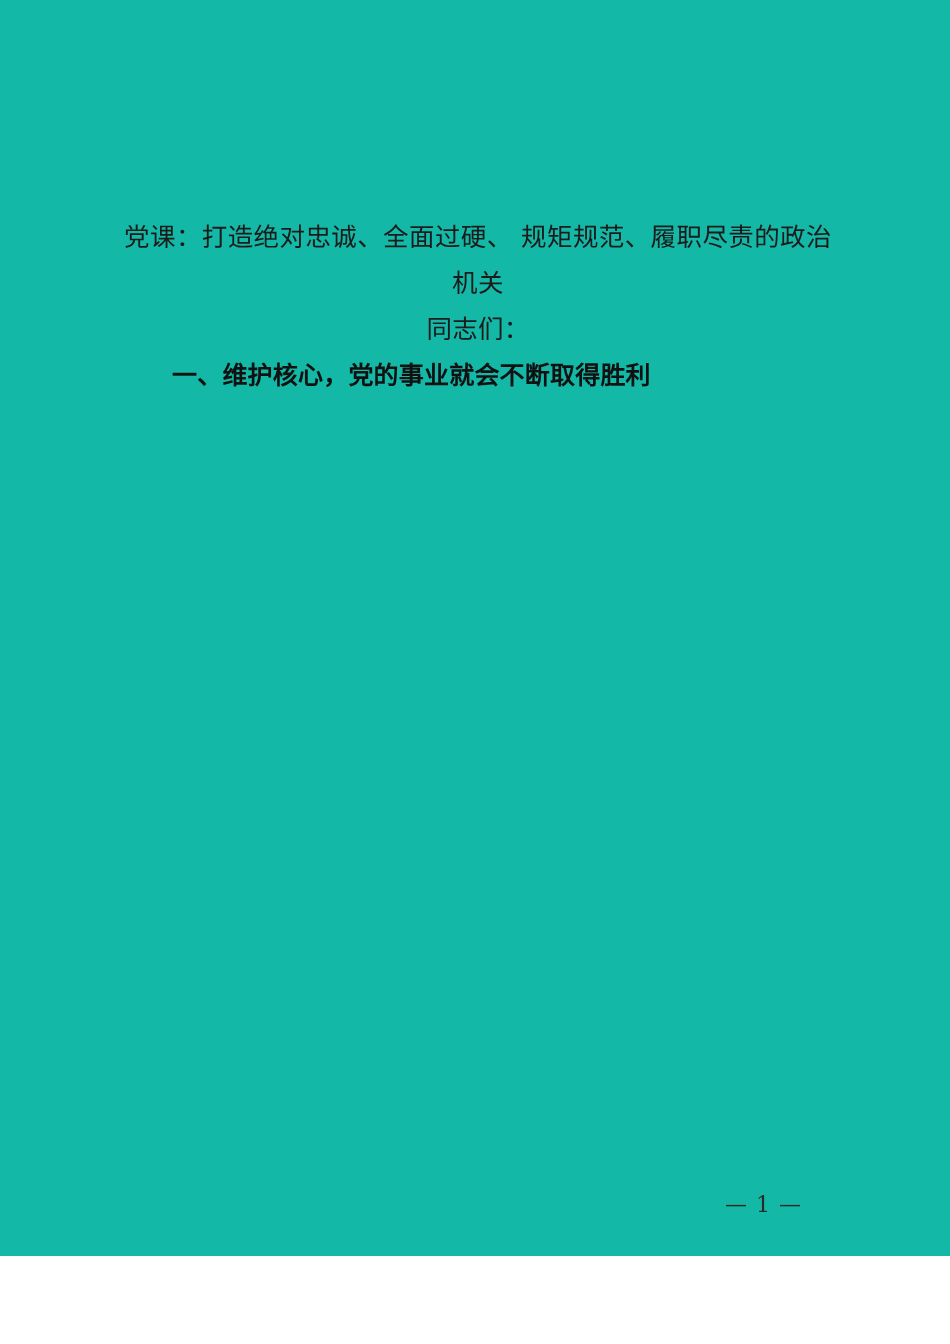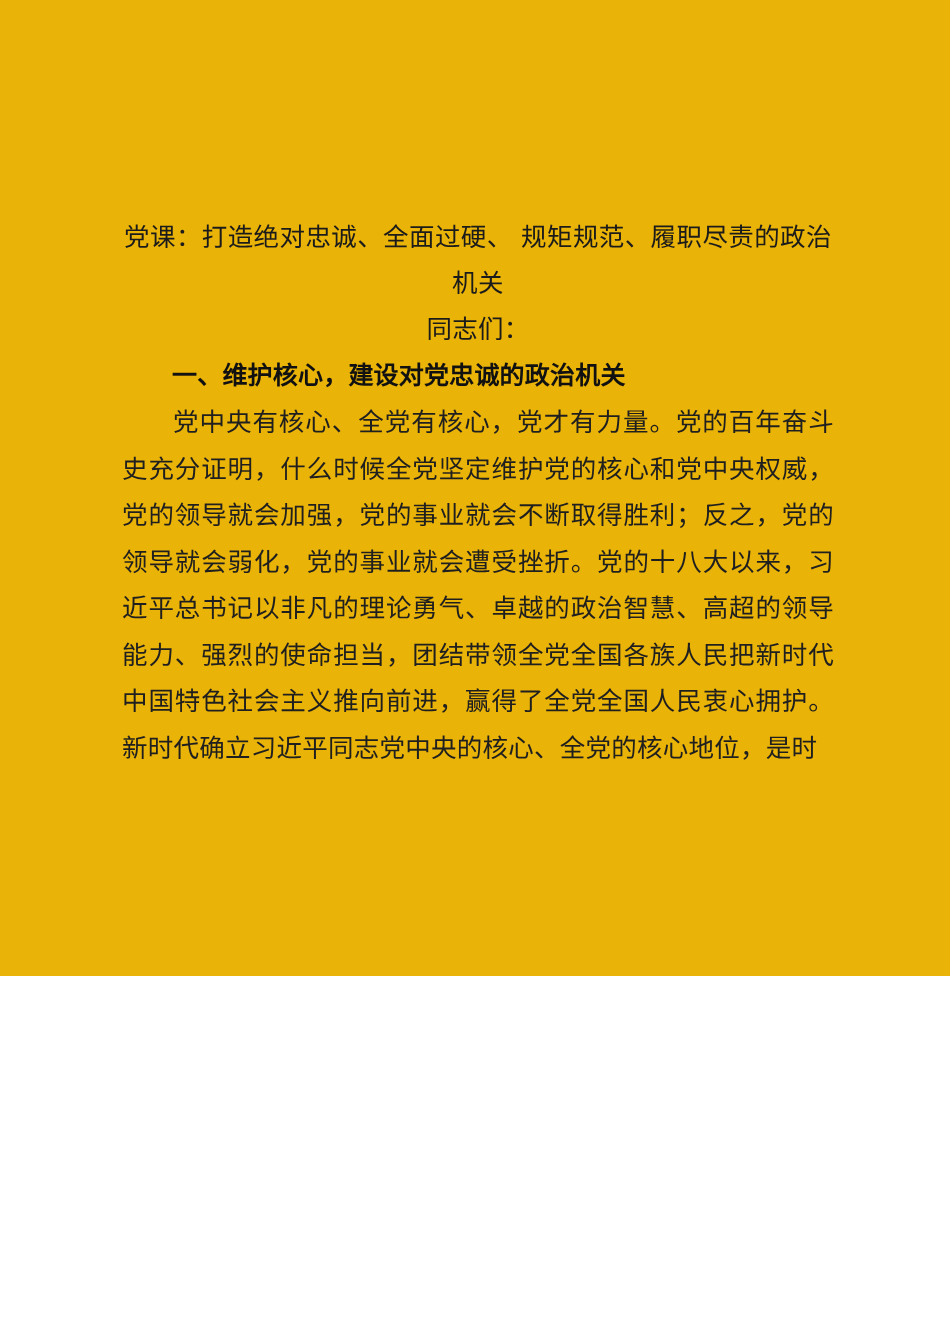--- a/index.html
+++ b/index.html
@@ -5,22 +5,22 @@
 <style>
   html, body {
     margin: 0;
     padding: 0;
     background: #ffffff;
   }
 
   .page {
     position: relative;
     width: 950px;
-    height: 976px;
-    background: #eab308;
+    height: 1256px;
+    background: #14b8a6;
     margin: 0 auto;
     overflow: hidden;
     box-sizing: border-box;
   }
 
   
   .doc-body {
     position: absolute;
     left: 122px;
     top: 214px;
@@ -96,21 +96,20 @@
 
 <div class="page">
 
   <div class="doc-body">
 
     <h1 class="doc-title">党课：打造绝对忠诚、全面过硬、 规矩规范、履职尽责的政治机关</h1>
 
     <p class="salutation">同志们：</p>
 
 
-    <p class="section-heading">一、维护核心，建设对党忠诚的政治机关</p>
+    <p class="section-heading">一、维护核心，党的事业就会不断取得胜利</p>
 
-    <p class="para">党中央有核心、全党有核心，党才有力量。党的百年奋斗史充分证明，什么时候全党坚定维护党的核心和党中央权威，党的领导就会加强，党的事业就会不断取得胜利；反之，党的领导就会弱化，党的事业就会遭受挫折。党的十八大以来，习近平总书记以非凡的理论勇气、卓越的政治智慧、高超的领导能力、强烈的使命担当，团结带领全党全国各族人民把新时代中国特色社会主义推向前进，赢得了全党全国人民衷心拥护。新时代确立习近平同志党中央的核心、全党的核心地位，是时</p>
 
   </div>
 
   <div class="page-footer">— 1 —</div>
 
 </div>
 
 </body></html>

